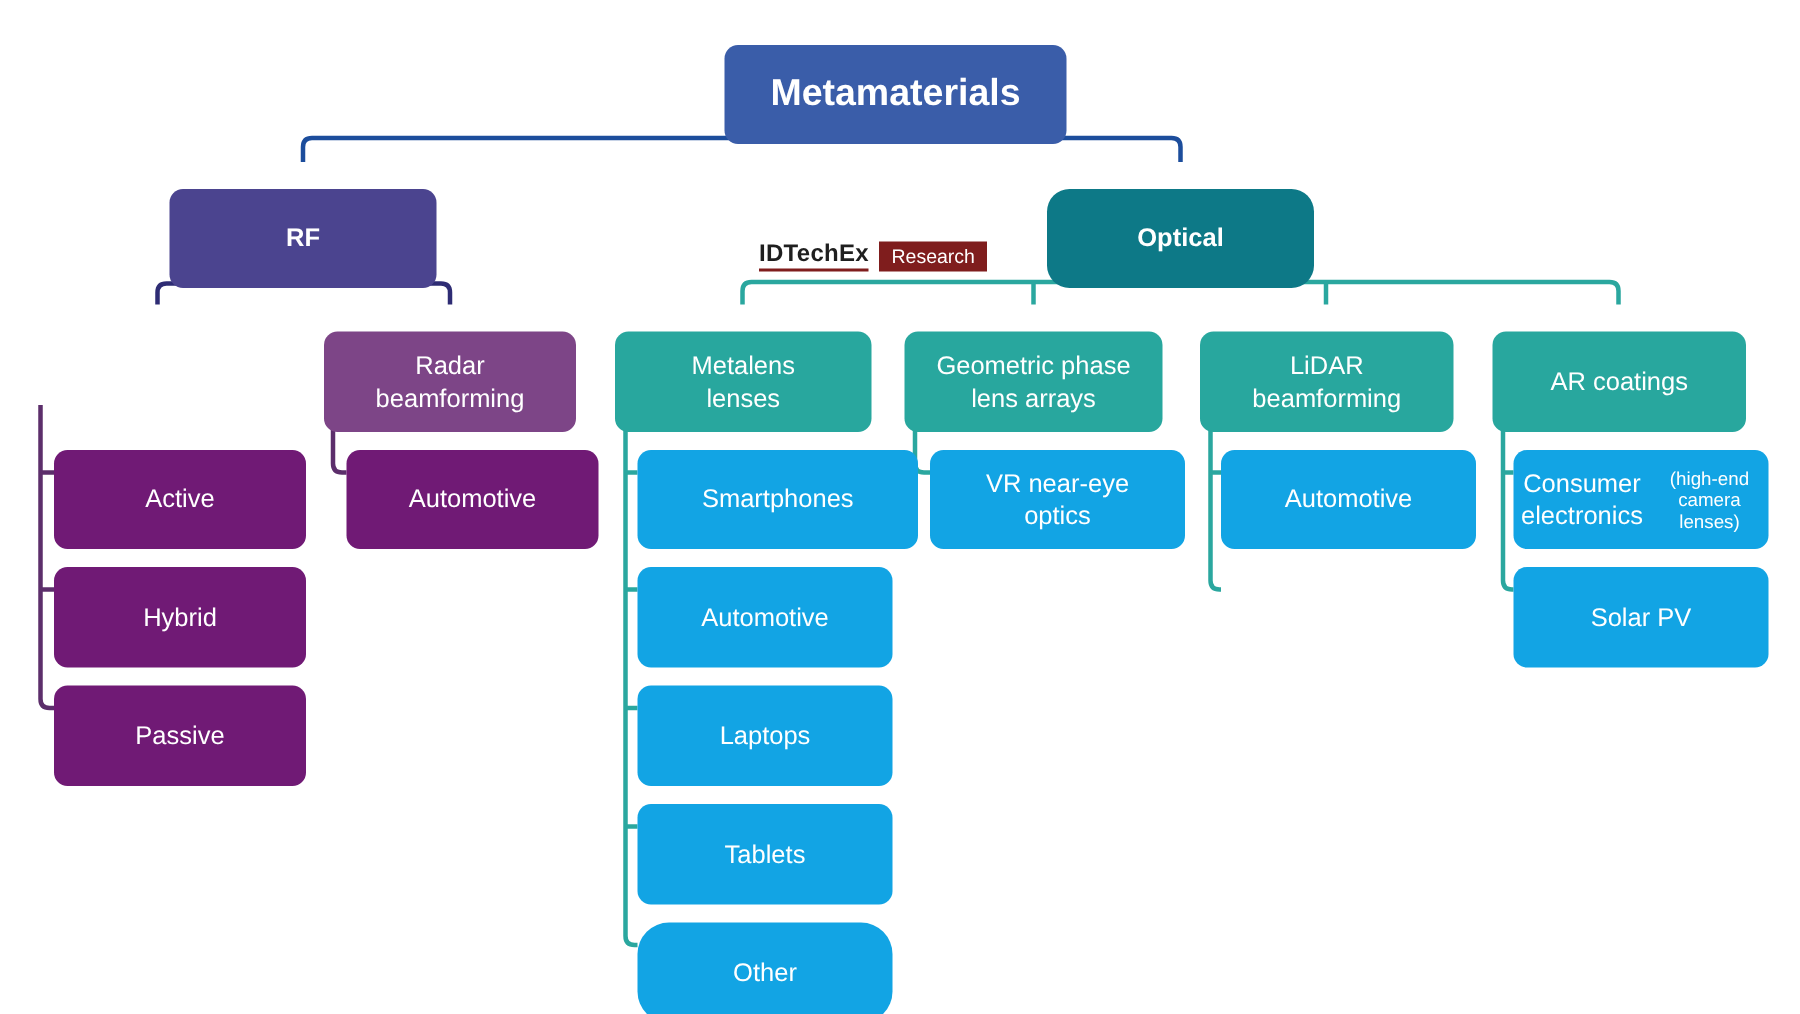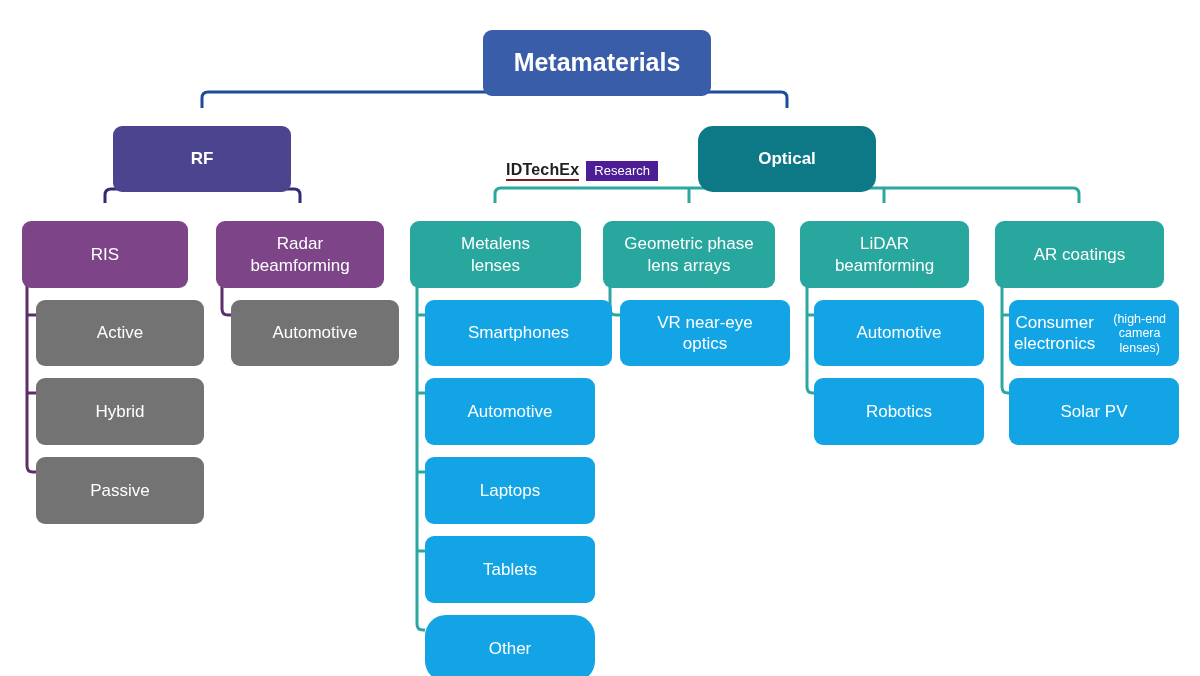--- a/index.html
+++ b/index.html
@@ -12,39 +12,39 @@
     position:absolute;border-radius:9px;color:#ffffff;
     display:flex;align-items:center;justify-content:center;
     text-align:center;font-size:17px;line-height:1.25;margin-top:18px;
   }
   .node span{display:block;}
   .bold{font-weight:bold;}
   .c-root{background:#3a5da9;font-size:25px;font-weight:bold;}
   .c-rf{background:#4b448f;}
   .c-optical{background:#0d7987;border-radius:15px;}
   .c-purple{background:#7d4587;}
-  .c-pink{background:#737373;}
+  .c-pink{background:#701a75;}
   .c-teal{background:#28a79e;}
   .c-cyan{background:#12a4e4;}
   .w105{max-width:105px;}
   .w120{max-width:125px;}
   .w130{max-width:135px;}
   .w150{max-width:155px;}
   .sub-note{font-size:12.5px;line-height:1.15;margin-top:1px;}
   .consumer-main{max-width:120px;margin:0 auto;}
   .logo{
     position:absolute;left:506px;top:159px;height:24px;
     display:flex;align-items:center;
   }
   .logo-brand{
     font-size:16px;font-weight:600;color:#1f1f1f;
     border-bottom:2px solid #7f1d1d;padding-bottom:0px;letter-spacing:0.2px;
   }
   .logo-badge{
-    margin-left:7px;background:#4c1d95;color:#fff;
+    margin-left:7px;background:#7f1d1d;color:#fff;
     font-size:13px;padding:2px 8px 3px 8px;
   }
 </style>
 </head>
 <body>
 
 <div class="canvas">
 
   <svg class="wires" viewBox="0 0 1200 676" fill="none">
 
@@ -95,23 +95,20 @@
   </div>
   <div class="node c-optical bold" style="left:698px;top:108px;width:178px;height:66px;">
     <span>Optical</span>
   </div>
 
   <div class="logo">
     <span class="logo-brand">IDTechEx</span>
     <span class="logo-badge">Research</span>
   </div>
 
-  <div class="node c-purple" style="left:22px;top:203px;width:166px;height:67px;">
-    <span>RIS</span>
-  </div>
   <div class="node c-purple" style="left:216px;top:203px;width:168px;height:67px;">
     <span class="w120">Radar beamforming</span>
   </div>
 
   <div class="node c-teal" style="left:410px;top:203px;width:171px;height:67px;">
     <span class="w105">Metalens lenses</span>
   </div>
   <div class="node c-teal" style="left:603px;top:203px;width:172px;height:67px;">
     <span class="w150">Geometric phase lens arrays</span>
   </div>
@@ -151,23 +148,20 @@
     <span>Other</span>
   </div>
 
   <div class="node c-cyan" style="left:620px;top:282px;width:170px;height:66px;">
     <span class="w120">VR near-eye optics</span>
   </div>
 
   <div class="node c-cyan" style="left:814px;top:282px;width:170px;height:66px;">
     <span>Automotive</span>
   </div>
-  <div class="node c-cyan" style="left:814px;top:360px;width:170px;height:67px;">
-    <span>Robotics</span>
-  </div>
 
   <div class="node c-cyan" style="left:1009px;top:282px;width:170px;height:66px;">
     <span class="consumer-main">Consumer electronics</span>
     <span class="sub-note">(high-end camera lenses)</span>
   </div>
   <div class="node c-cyan" style="left:1009px;top:360px;width:170px;height:67px;">
     <span>Solar PV</span>
   </div>
 
 </div>

